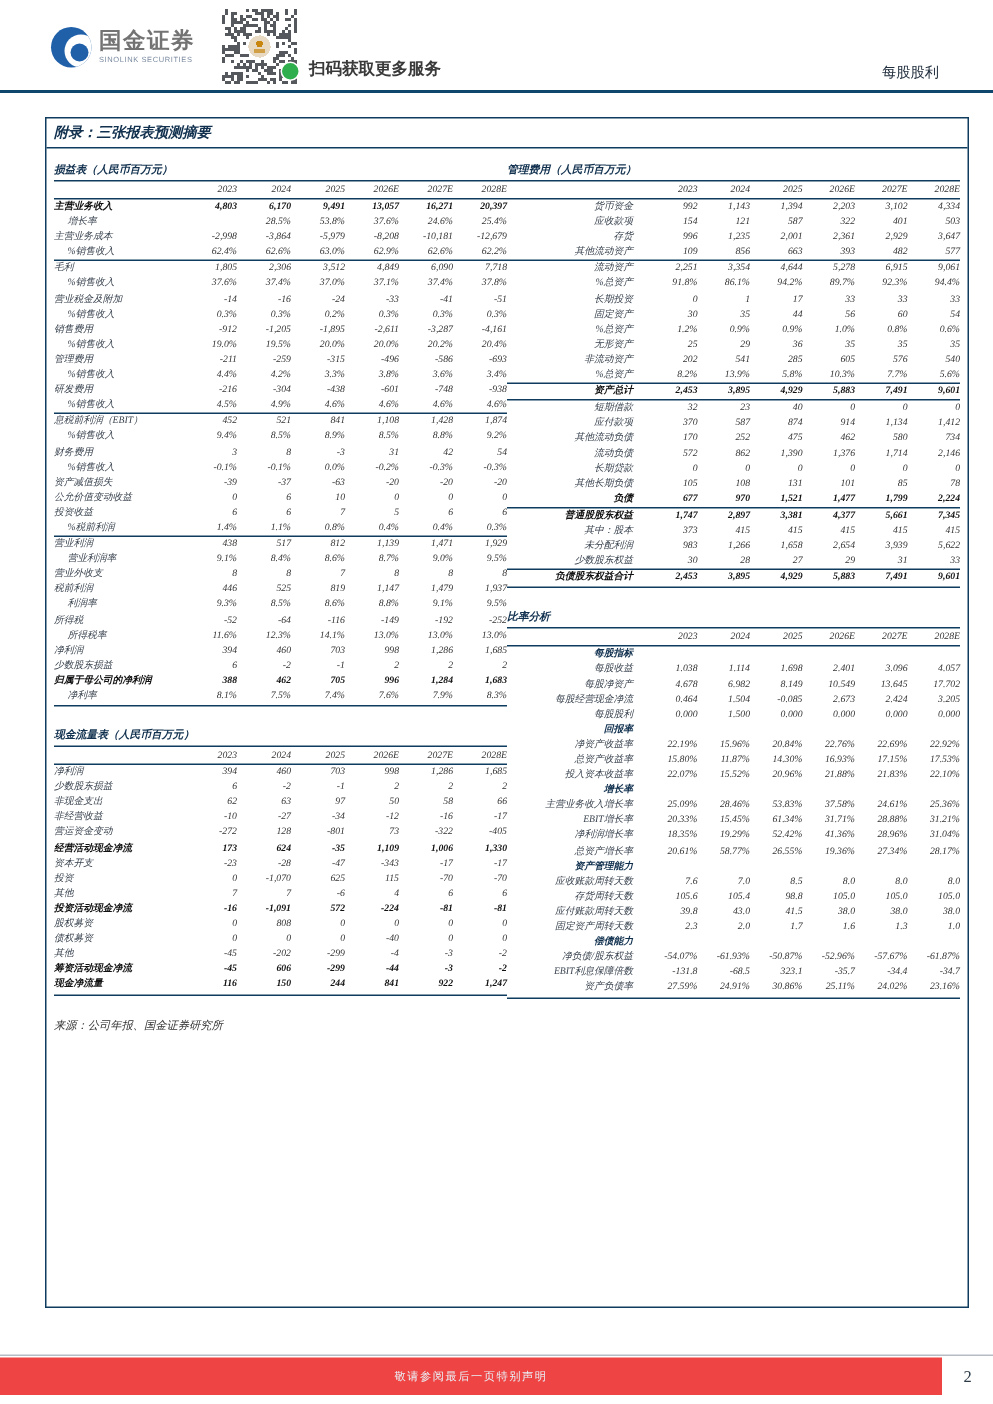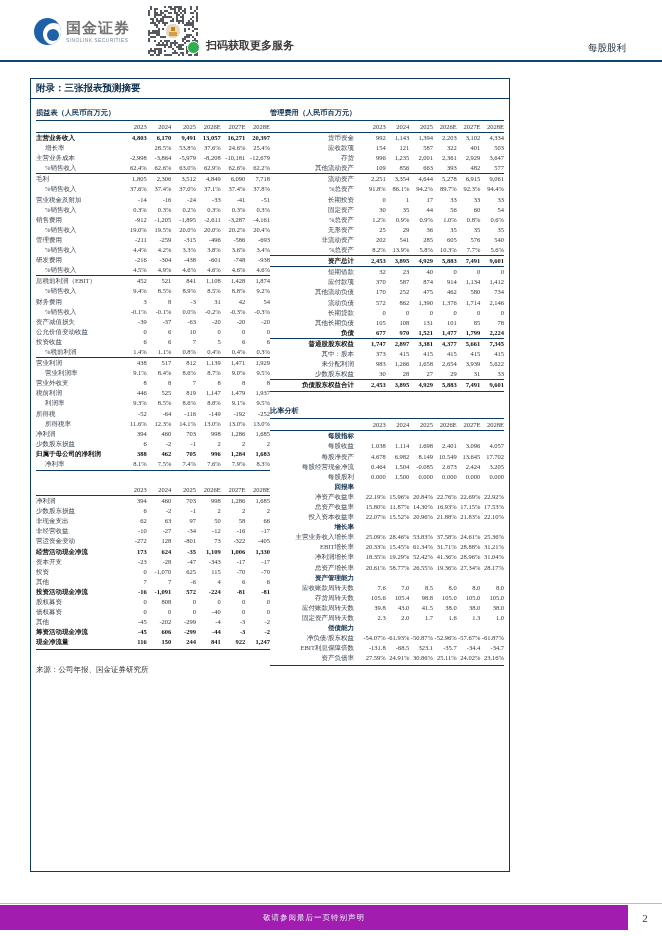--- a/index.html
+++ b/index.html
@@ -17,22 +17,22 @@
   .logo-en{font-family:"Liberation Sans",sans-serif;font-size:5px;color:#7a8aa0;letter-spacing:.4px;margin-top:3px;}
   .qr{position:absolute;left:148px;top:6px;width:50px;height:50px;}
   .qr svg{display:block;}
   .wx-badge{position:absolute;right:-2px;bottom:2px;width:11px;height:11px;border-radius:50%;background:#2fae4e;border:1px solid #fff;}
   .qr-caption{position:absolute;left:206px;top:38px;font-family:"Liberation Sans",sans-serif;
               font-size:11px;font-weight:bold;color:#3a3a3a;}
   .report-type{position:absolute;right:36px;top:42px;font-size:9.5px;color:#23303f;}
   .hdr-rule{position:absolute;left:0;top:60px;width:662px;height:2px;background:#0f466b;}
 
   
-  .appendix{position:absolute;left:30px;top:78px;width:480px;height:794px;
-            border:1.6px solid #0f3c5e;box-sizing:border-box;}
+  .appendix{position:absolute;left:30px;top:78px;width:616px;height:794px;
+            border:1.6px solid #0f3c5e;box-sizing:border-box;font-style:italic;}
   .appendix-title{font-size:9.5px;font-weight:bold;color:#10304e;padding:3px 5px 3px 5px;
                   border-bottom:1.4px solid #0f3c5e;}
   .cols{display:flex;padding:8px 5px 0 5px;}
   .col{flex:1;min-width:0;}
 
   
   .fintable{font-size:6.5px;line-height:10.1px;color:#333;margin-bottom:13px;
             border-bottom:1.4px solid #0f3c5e;padding-bottom:1px;}
   .t-title{font-weight:bold;color:#10304e;font-size:7.2px;line-height:13px;
            border-bottom:1.6px solid #0f3c5e;}
@@ -44,21 +44,21 @@
   .t-cell{flex:1;text-align:right;white-space:nowrap;}
   .t-year{color:#333;}
   .t-row.bold{font-weight:bold;color:#111;}
   .t-row.bold .t-label{color:#111;}
   .t-row.rule{border-top:1.1px solid #0f3c5e;}
   .t-row.heading .t-label{font-weight:bold;color:#10304e;}
   .source{font-size:7.5px;color:#333;margin-top:15px;}
 
   
   .ftr{position:absolute;left:0;bottom:6px;width:662px;height:26px;border-top:1px solid #b5bcc4;}
-  .ftr-bar{position:absolute;left:0;top:1px;width:628px;height:25px;background:#a21caf;
+  .ftr-bar{position:absolute;left:0;top:1px;width:628px;height:25px;background:#ef4444;
            color:#e9f1f6;font-size:7.5px;display:flex;align-items:center;justify-content:center;
            letter-spacing:1px;}
   .page-num{position:absolute;right:0;top:1px;width:34px;height:25px;background:#fff;
             color:#2b3a47;font-size:11px;display:flex;align-items:center;justify-content:center;}
 </style>
 </head>
 <body>
 
 <div class="hdr">
   <div class="logo">
@@ -644,20 +644,21 @@
             <div class="t-label indent">净利率</div>
             <div class="t-cell">8.1%</div>
             <div class="t-cell">7.5%</div>
             <div class="t-cell">7.4%</div>
             <div class="t-cell">7.6%</div>
             <div class="t-cell">7.9%</div>
             <div class="t-cell">8.3%</div>
           </div>
         </div>
       <div class="fintable labels-left">
+          <div class="t-title">现金流量表（人民币百万元）</div>
           <div class="t-row t-head">
             <div class="t-label"></div>
             <div class="t-cell t-year">2023</div>
             <div class="t-cell t-year">2024</div>
             <div class="t-cell t-year">2025</div>
             <div class="t-cell t-year">2026E</div>
             <div class="t-cell t-year">2027E</div>
             <div class="t-cell t-year">2028E</div>
           </div>
           <div class="t-row">

